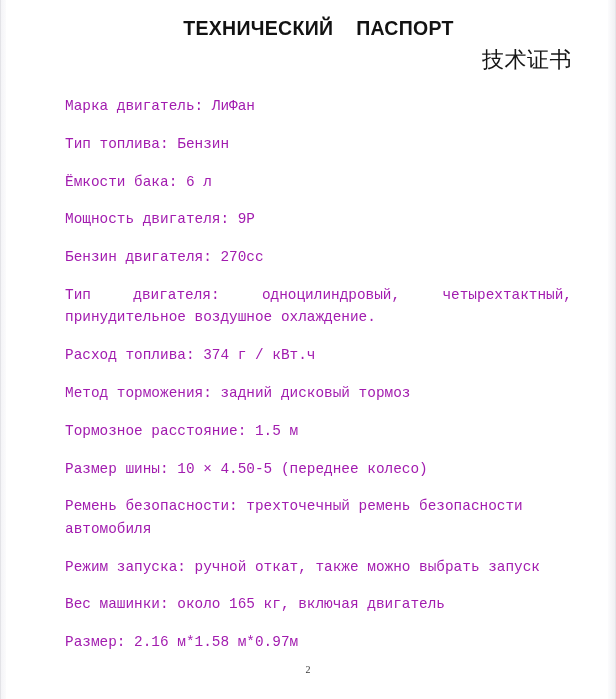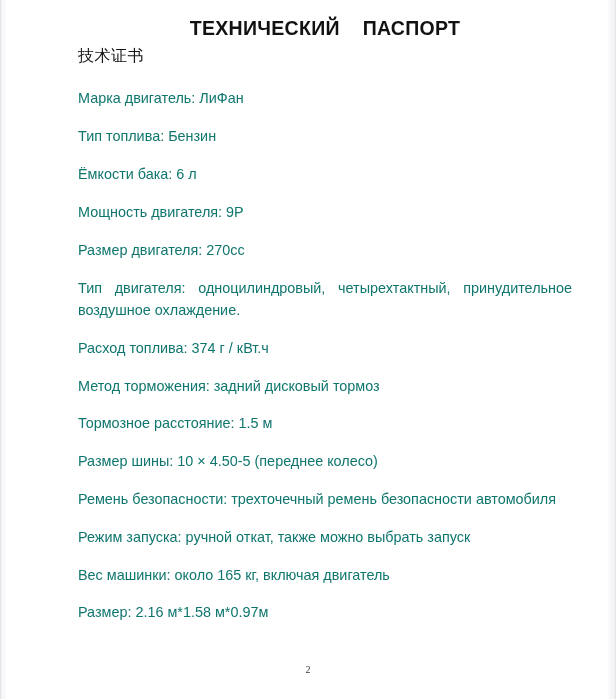--- a/index.html
+++ b/index.html
@@ -32,58 +32,57 @@
   }
   .edge-strip.left  { left: 0; }
   .edge-strip.right { right: 0; background: linear-gradient(to left, #f0f0f3, #fcfcfd); width: 7px; }
 
   .content {
     position: absolute;
     left: 64px;
     right: 43px;
     top: 0;
     bottom: 0;
-    margin-left: 13px;
   }
 
   
   .doc-title {
     font-family: "Liberation Sans", "DejaVu Sans", sans-serif;
     font-weight: bold;
     font-size: 19.5px;
     letter-spacing: 0.3px;
     color: #121212;
     text-align: center;
     margin: 0;
     padding-top: 16px;
     white-space: pre;
     line-height: 1.25;
   }
 
   .doc-subtitle {
     font-family: "DejaVu Sans", "Liberation Sans", sans-serif;
     font-weight: normal;
-    font-size: 16px;
+    font-size: 22px;
     color: #141414;
-    text-align: left;
+    text-align: right;
     margin: 0;
     padding-top: 6px;
     line-height: 1.25;
     letter-spacing: 0.5px;
   }
 
   
   .body-block {
     margin-top: 21px;
   }
 
   .para {
-    font-family: Liberation Sans, sans-serif;
+    font-family: Liberation Mono, monospace;
     font-size: 14.4px;
-    color: #0f766e;
+    color: #a21caf;
     line-height: 1.55;
     margin: 0 0 15.5px 0;
     text-align: left;
     text-rendering: optimizeLegibility;
   }
 
   .para.justify {
     text-align: justify;
     text-justify: inter-word;
   }
@@ -112,21 +111,21 @@
 
     <h1 class="doc-title">ТЕХНИЧЕСКИЙ    ПАСПОРТ</h1>
 
     <h2 class="doc-subtitle">技术证书</h2>
 
     <div class="body-block">
         <p class="para">Марка двигатель: ЛиФан</p>
         <p class="para">Тип топлива: Бензин</p>
         <p class="para">Ёмкости бака: 6 л</p>
         <p class="para">Мощность двигателя: 9Р</p>
-        <p class="para">Размер двигателя: 270cc</p>
+        <p class="para">Бензин двигателя: 270cc</p>
         <p class="para justify">Тип двигателя: одноцилиндровый, четырехтактный, принудительное воздушное охлаждение.</p>
         <p class="para">Расход топлива: 374 г / кВт.ч</p>
         <p class="para">Метод торможения: задний дисковый тормоз</p>
         <p class="para">Тормозное расстояние: 1.5 м</p>
         <p class="para">Размер шины: 10 × 4.50-5 (переднее колесо)</p>
         <p class="para">Ремень безопасности: трехточечный ремень безопасности автомобиля</p>
         <p class="para">Режим запуска: ручной откат, также можно выбрать запуск</p>
         <p class="para">Вес машинки: около 165 кг, включая двигатель</p>
         <p class="para">Размер: 2.16 м*1.58 м*0.97м</p>
       </div>

